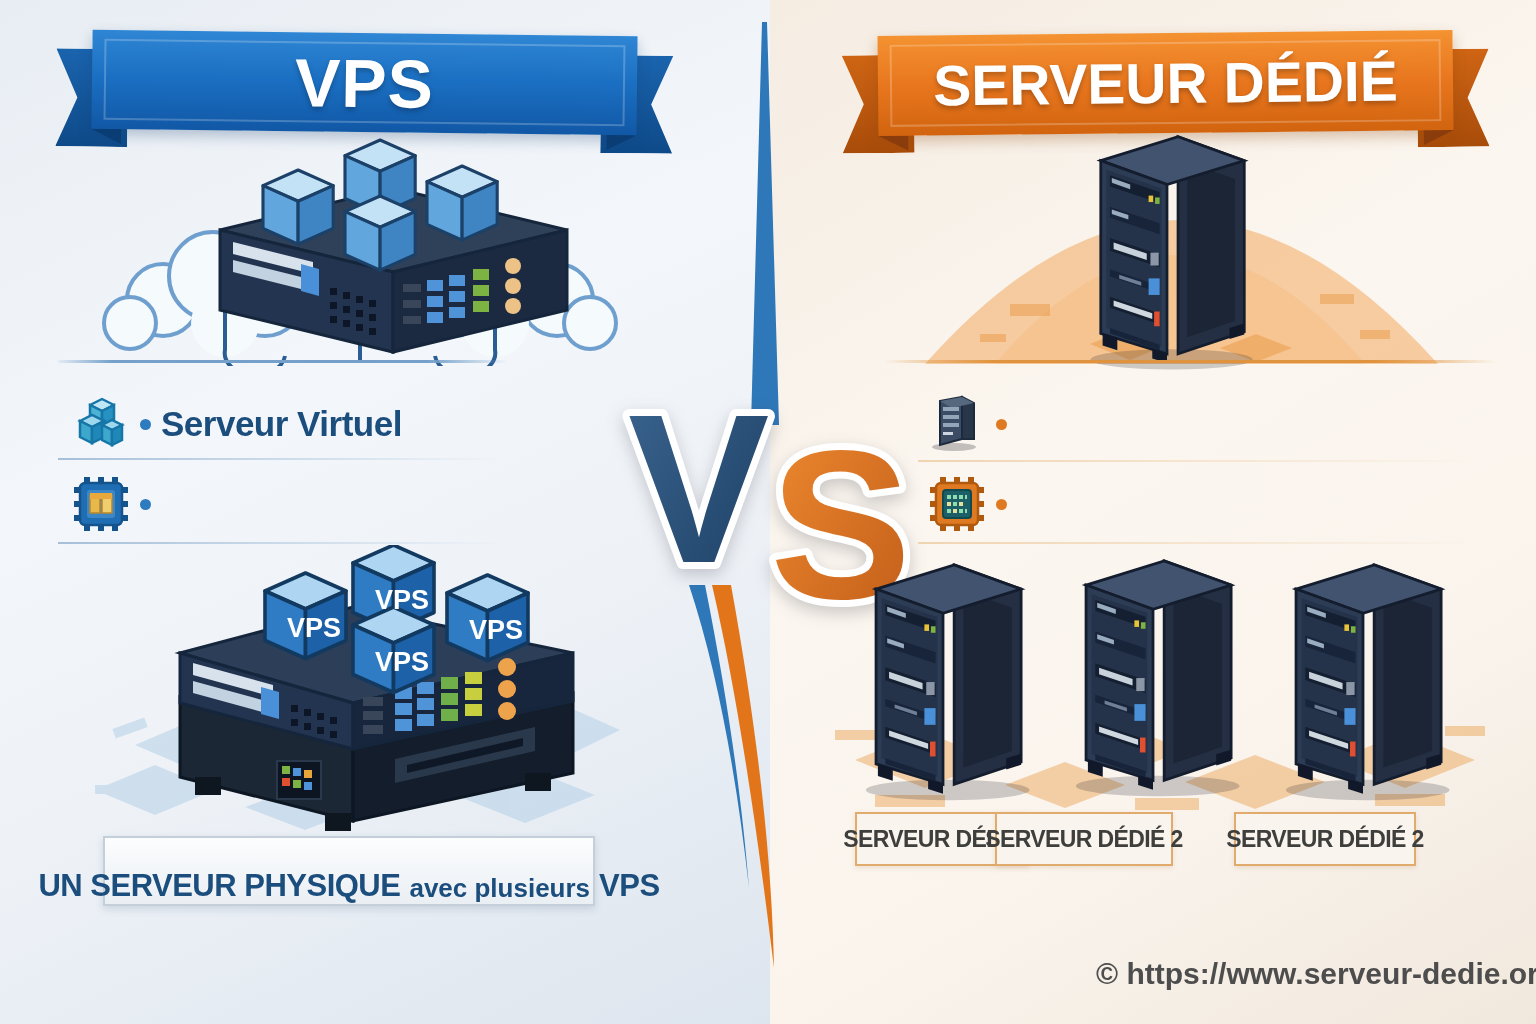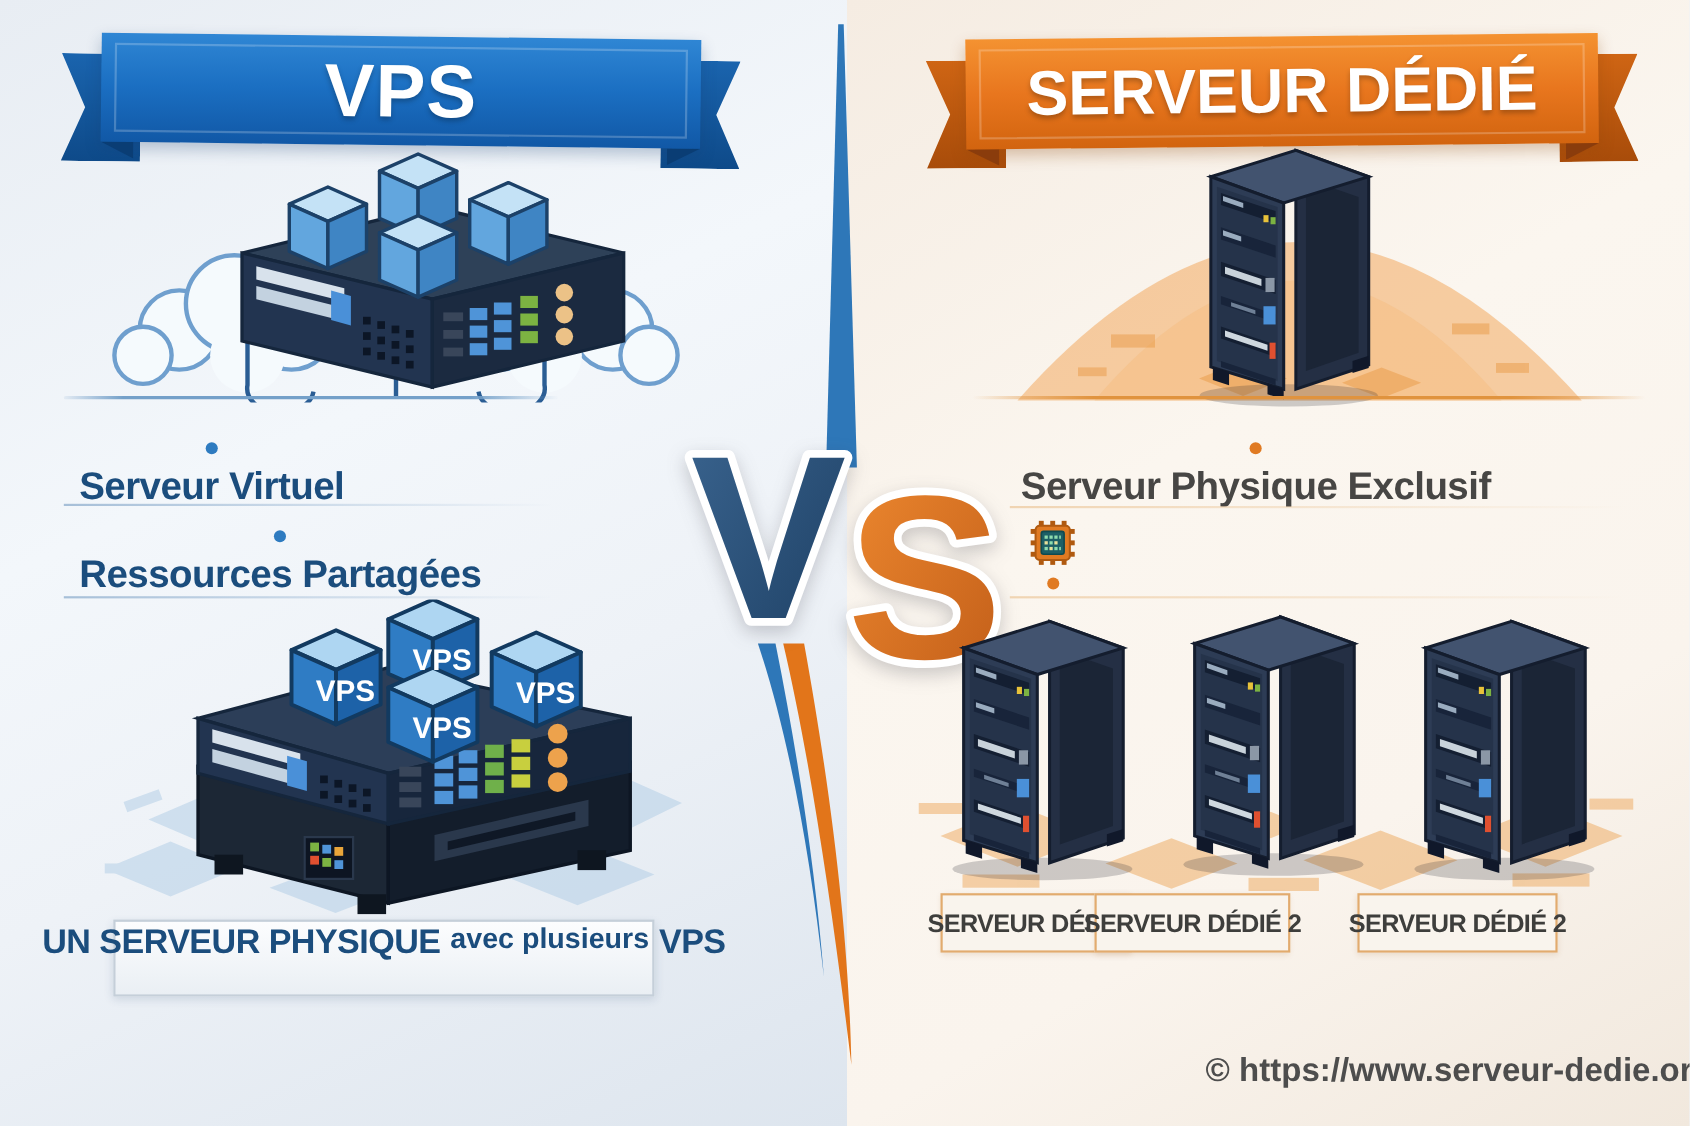--- a/index.html
+++ b/index.html
@@ -45,32 +45,32 @@
   .rule { position:absolute; height:3px; border-radius:2px; }
   .rule-blue-main { left:58px; top:360px; width:450px;
     background:linear-gradient(90deg,rgba(110,150,195,.1),#74a0c9 12%,#74a0c9 82%,rgba(110,150,195,0)); }
   .rule-orange-main { left:884px; top:360px; width:612px;
     background:linear-gradient(90deg,rgba(225,145,60,0),#e0933e 18%,#e0933e 80%,rgba(225,145,60,0)); }
   .hairline { position:absolute; height:2px; }
   .hair-blue { background:linear-gradient(90deg,#a6bfd8,rgba(166,191,216,0)); }
   .hair-orange { background:linear-gradient(90deg,#f0d4b2,rgba(240,212,178,0)); }
 
   
-  .bullet-row { position:absolute; display:flex; align-items:center; gap:10px; height:64px;flex-direction:column; }
+  .bullet-row { position:absolute; display:flex; align-items:center; gap:10px; height:64px; }
   .bullet-dot { width:11px; height:11px; border-radius:50%; flex:0 0 auto; }
   .bullet-label { font-weight:bold; font-size:35px; letter-spacing:-.5px; white-space:nowrap; }
   .left-col .bullet-label { color:#1b4d7d; }
   .right-col .bullet-label { color:#47464а; }
   .right-col .bullet-label { color:#474644; }
 
   
   .caption-box { position:absolute; left:103px; top:836px; width:492px; height:70px;
     background:linear-gradient(180deg,#fcfdfe,#eaeff4);
     border:2px solid #c5cfd9; box-shadow:0 3px 8px rgba(40,70,110,.16);
-    display:flex; align-items:flex-start; justify-content:center; gap:9px; white-space:nowrap; }
+    display:flex; align-items:flex-end; justify-content:center; gap:9px; white-space:nowrap; }
   .caption-box .p1,.caption-box .p3 { color:#1b4d7d; font-weight:bold; font-size:31px; letter-spacing:-.5px; }
   .caption-box .p2 { color:#1b4d7d; font-weight:bold; font-size:26px; }
 
   
   .label-box { position:absolute; top:812px; height:54px;
     background:#f9f4ed; border:2px solid #e2ab6e; box-shadow:0 2px 5px rgba(160,100,40,.15);
     display:flex; align-items:center; justify-content:center;
     color:#3e3e3c; font-weight:bold; font-size:23px; letter-spacing:-.6px; white-space:nowrap; }
 
   
@@ -231,21 +231,20 @@
             <rect x="47" y="26" width="9" height="6"></rect>
             <rect x="47" y="40" width="9" height="6"></rect>
         </g>
         <rect x="8" y="8" width="42" height="42" rx="5" fill="#1f6eb4" stroke="#14538c" stroke-width="2.5"></rect>
         <rect x="15" y="15" width="28" height="28" rx="3" fill="#3c87c8"></rect>
         <rect x="18" y="20" width="10" height="18" fill="#e8b84b" stroke="#b9862a" stroke-width="1.5"></rect>
         <rect x="30" y="20" width="10" height="18" fill="#f0cd6e" stroke="#b9862a" stroke-width="1.5"></rect>
         <rect x="18" y="18" width="22" height="6" fill="#e8a83b"></rect>
       </svg>
       <span class="bullet-dot" style="background:#2e7bc0"></span>
-      <span class="bullet-label">Ressources Partagées</span>
     </div>
     <div class="hairline hair-blue" style="left:58px;top:542px;width:445px"></div>
 
     <svg class="abs" style="left:95px;top:545px" width="525" height="295" viewBox="0 0 525 295">
       <defs>
         <g id="iso-cube2">
           <polygon points="0,20 45,0 90,20 45,40" fill="#aed6f2" stroke="#123a60" stroke-width="4" stroke-linejoin="round"></polygon>
           <polygon points="0,20 45,40 45,95 0,75" fill="#2f7cc4" stroke="#123a60" stroke-width="4" stroke-linejoin="round"></polygon>
           <polygon points="45,40 90,20 90,75 45,95" fill="#1d62a8" stroke="#123a60" stroke-width="4" stroke-linejoin="round"></polygon>
         </g>
@@ -428,21 +427,20 @@
         <ellipse cx="26" cy="52" rx="22" ry="4" fill="rgba(60,60,70,.3)"></ellipse>
         <polygon points="12,6 34,2 34,44 12,50" fill="#3c4c64" stroke="#1c2a3c" stroke-width="2"></polygon>
         <polygon points="34,2 46,8 46,44 34,44" fill="#28364a" stroke="#1c2a3c" stroke-width="2"></polygon>
         <polygon points="12,6 34,2 46,8 24,13" fill="#56687e"></polygon>
         <rect x="15" y="12" width="16" height="4" fill="#93a5b8"></rect>
         <rect x="15" y="20" width="16" height="4" fill="#93a5b8"></rect>
         <rect x="15" y="28" width="16" height="4" fill="#93a5b8"></rect>
         <rect x="15" y="37" width="10" height="3" fill="#cdd6de"></rect>
       </svg>
       <span class="bullet-dot" style="background:#e07a22"></span>
-      <span class="bullet-label">Serveur Physique Exclusif</span>
     </div>
     <div class="hairline hair-orange" style="left:918px;top:460px;width:560px"></div>
 
     <div class="bullet-row right-col" style="left:928px;top:472px">
       <svg width="58" height="58" viewBox="0 0 58 58">
         <g fill="#b05a10">
           <rect x="12" y="2" width="6" height="9"></rect>
             <rect x="26" y="2" width="6" height="9"></rect>
             <rect x="40" y="2" width="6" height="9"></rect>
           <rect x="12" y="47" width="6" height="9"></rect>

